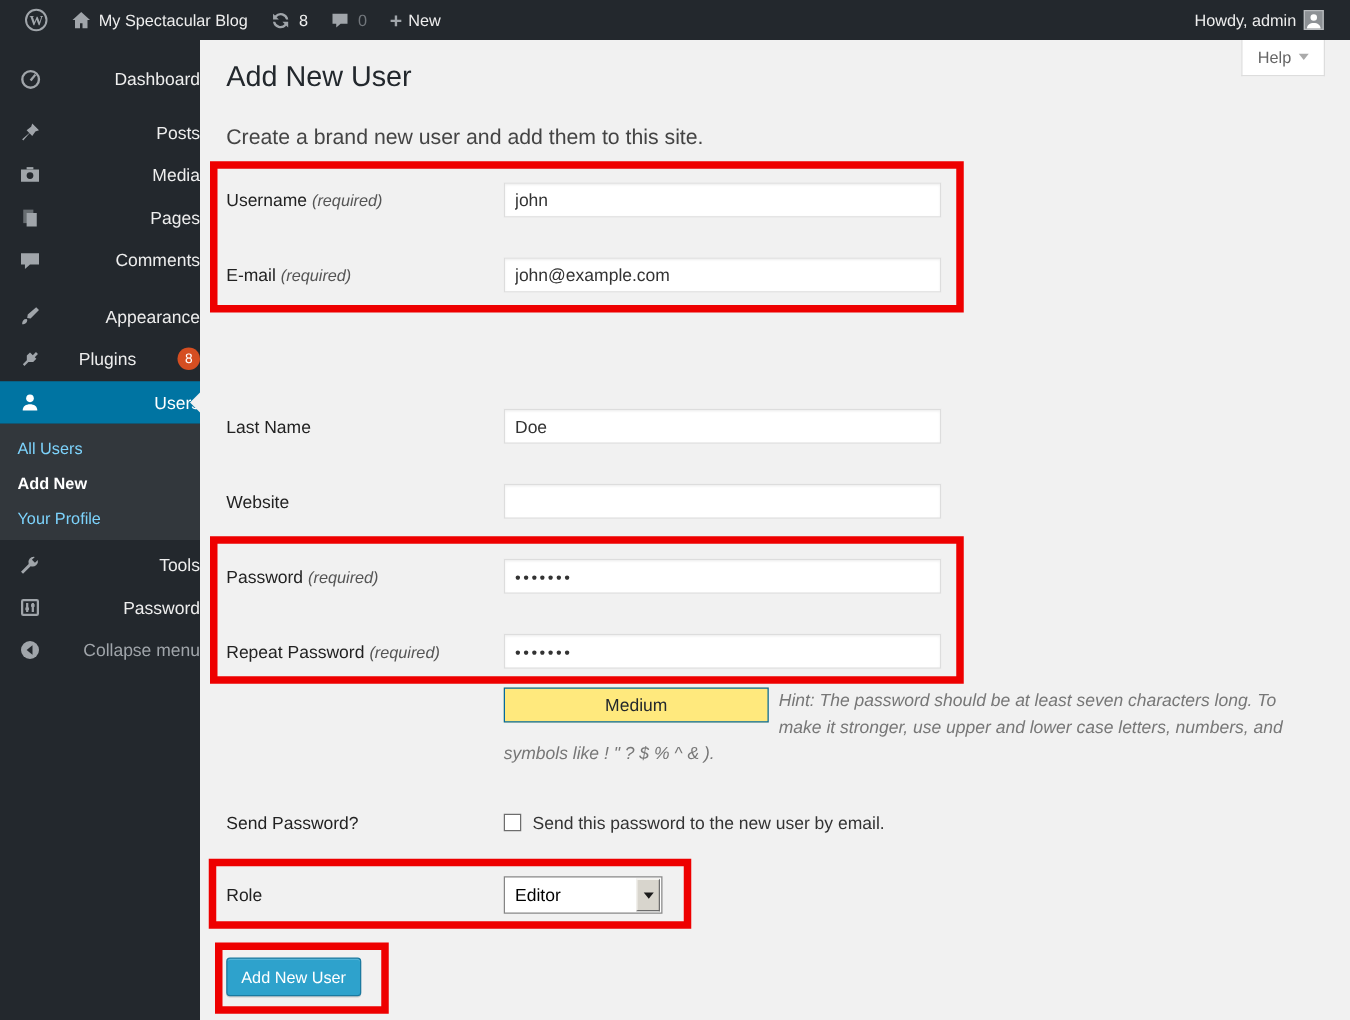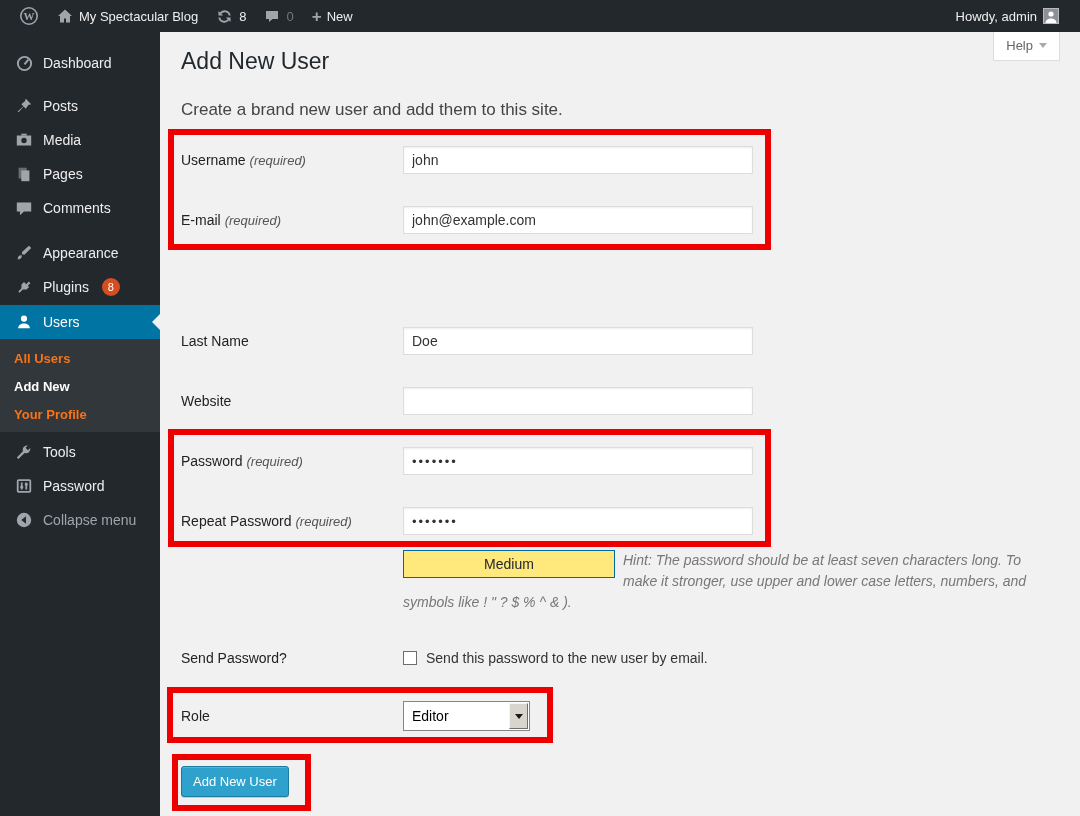--- a/index.html
+++ b/index.html
@@ -16,31 +16,31 @@
              padding:0 9px; cursor:pointer; white-space:nowrap; }
   .ab-item svg { display:block; }
   .ab-count-dim { color:#72777c; }
   .ab-plus { color:#a0a5aa; font-size:17px; font-weight:700; line-height:1; margin-right:-1px; }
   .avatar { width:16px; height:16px; background:#8d9195; border:1px solid #b9bcbf; display:flex;
             align-items:flex-end; justify-content:center; overflow:hidden; }
 
   
   .sidebar { position:absolute; top:32px; left:0; width:160px; height:784px; background:#23282d; z-index:10; }
   .menu-item { position:absolute; left:0; width:160px; height:34px; display:flex; align-items:center;
-               gap:9px; padding-left:14px; color:#eee; font-size:14px; cursor:pointer; }
+               gap:9px; padding-left:14px; color:#eee; font-size:14px; cursor:pointer;justify-content:space-between; }
   .menu-item .mi-icon { width:20px; height:20px; display:flex; align-items:center; justify-content:center; }
   .menu-item.active { background:#0074a2; color:#fff; }
   .menu-arrow { position:absolute; right:0; top:50%; margin-top:-8px; width:0; height:0;
                 border-top:8px solid transparent; border-bottom:8px solid transparent;
                 border-right:8px solid #f1f1f1; }
   .badge { display:inline-flex; align-items:center; justify-content:center; min-width:18px; height:18px;
            border-radius:50%; background:#d54e21; color:#fff; font-size:11px; margin-left:4px; }
   .submenu { position:absolute; left:0; top:307px; width:160px; height:93px; background:#32373c; }
   .submenu-item { position:absolute; left:0; width:160px; height:28px; display:flex; align-items:center;
-                  padding-left:14px; font-size:13px; color:#f97316; cursor:pointer;font-weight:bold; }
+                  padding-left:14px; font-size:13px; color:#7dd3fc; cursor:pointer; }
   .submenu-item.current { color:#fff; font-weight:700; }
 
   
   .content { position:absolute; top:32px; left:160px; width:920px; height:596px; background:#f1f1f1; }
   .help-tab { position:absolute; top:0; right:20px; background:#fff; border:1px solid #ddd; border-top:none;
               color:#666; font-size:13px; padding:6px 12px 7px; display:flex; align-items:center; gap:6px;
               cursor:pointer; font-family:inherit; }
   .caret-down { width:0; height:0; border-left:4px solid transparent; border-right:4px solid transparent;
                 border-top:5px solid #aaa; }
   .page-title { position:absolute; top:16px; left:21px; font-size:23px; font-weight:400; color:#23282d; }

